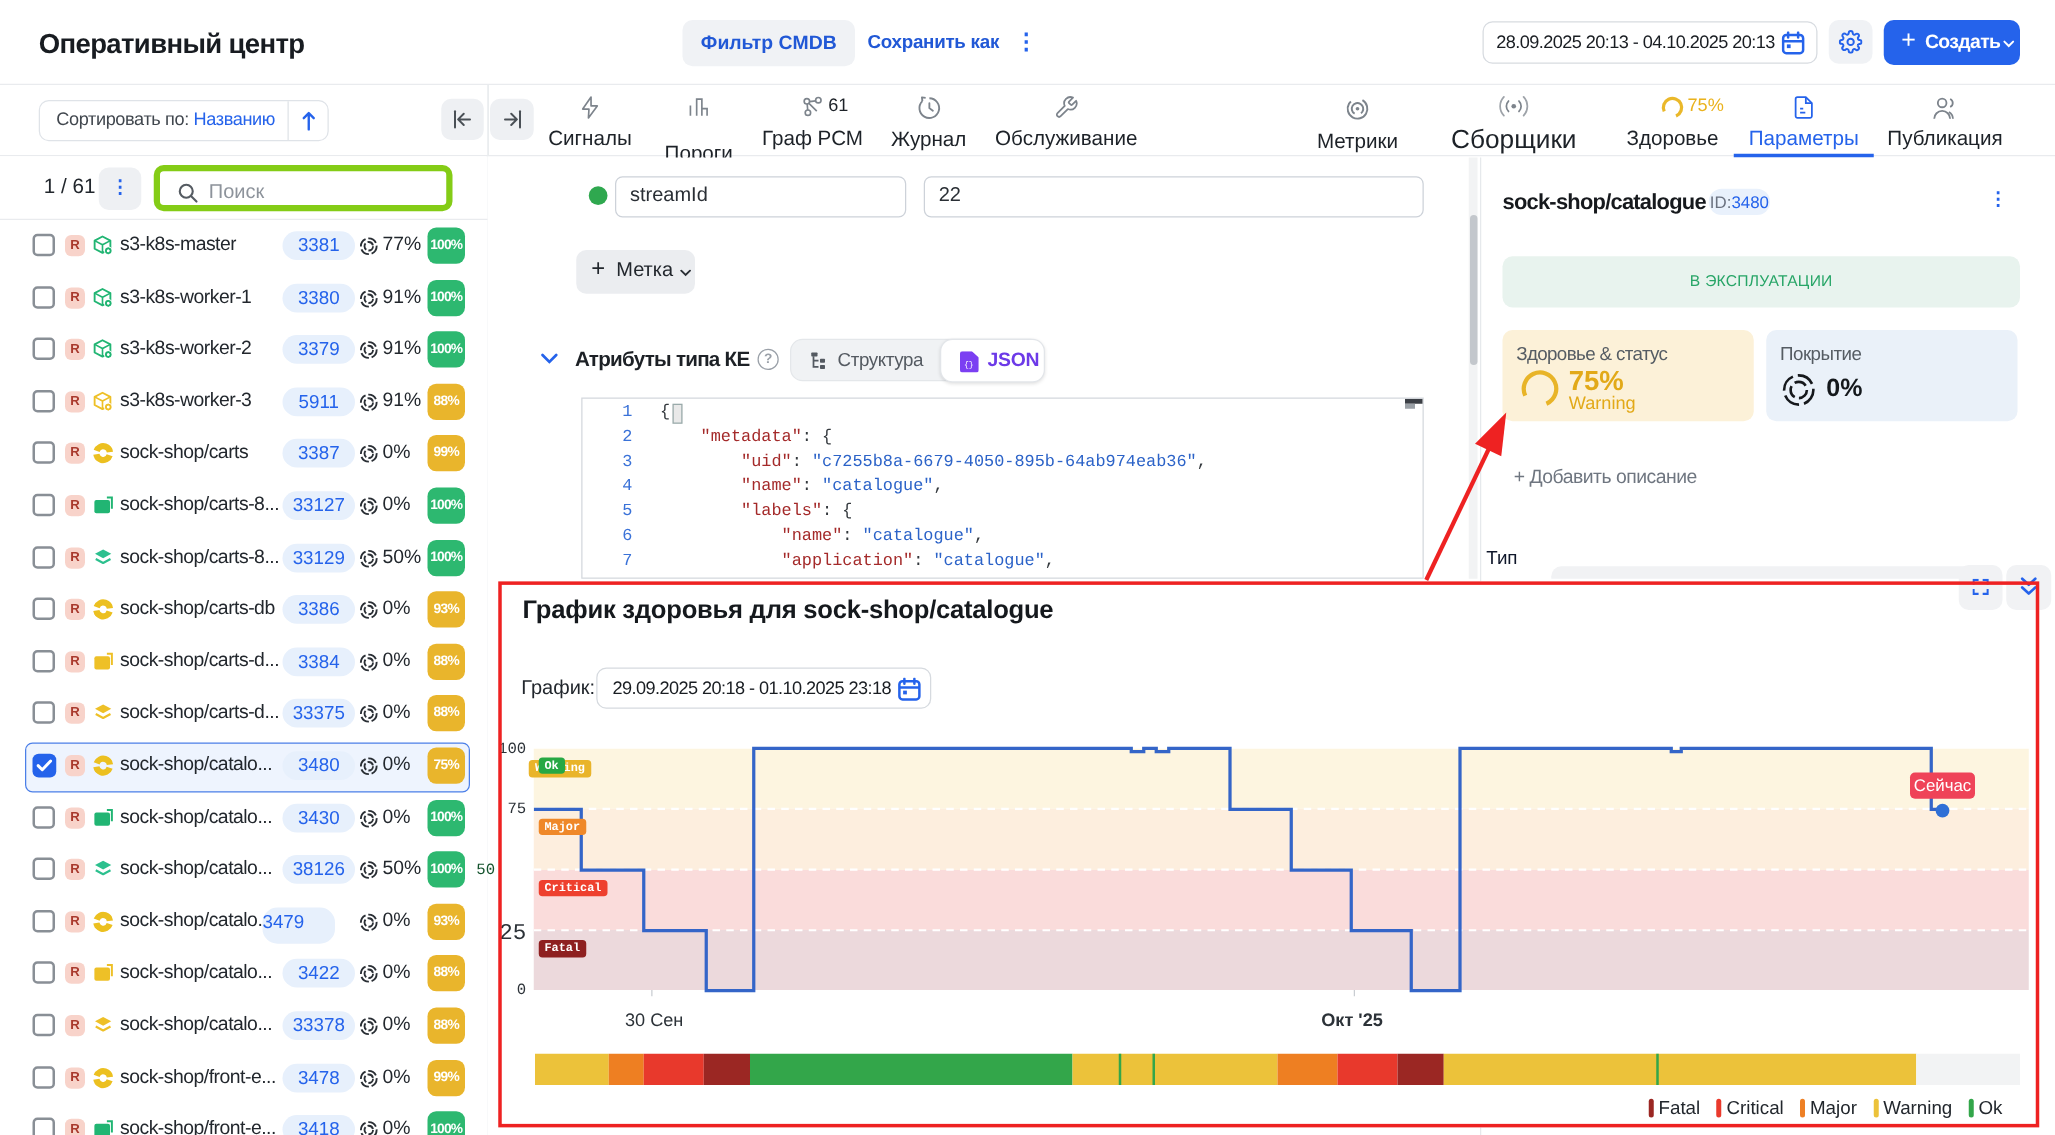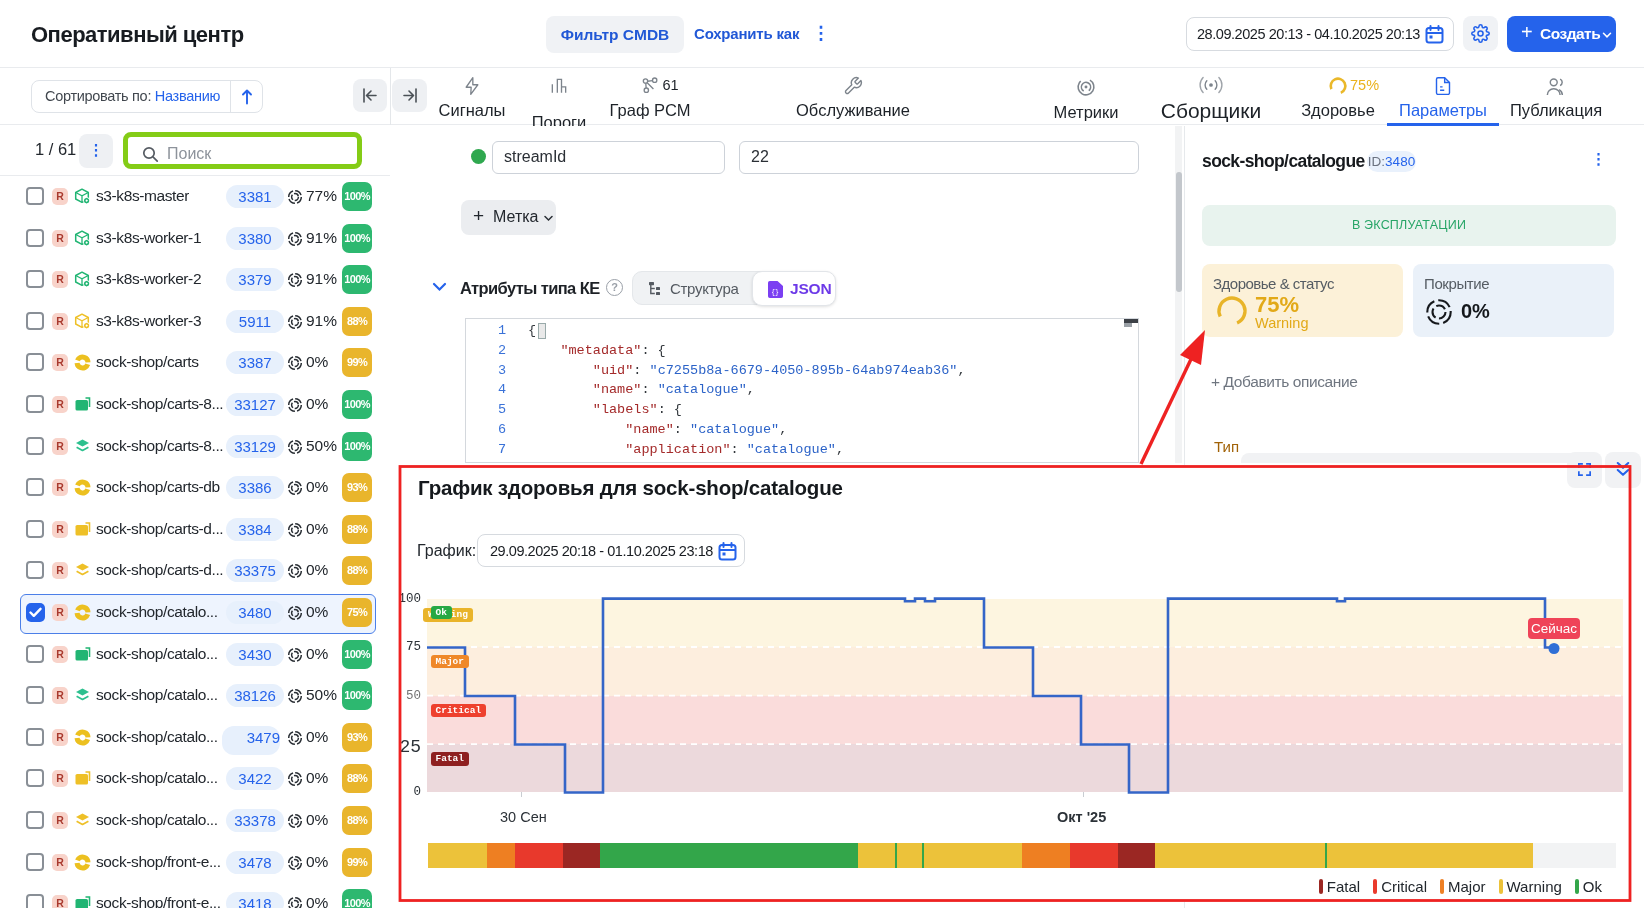--- a/index.html
+++ b/index.html
@@ -353,21 +353,21 @@
 <div class="abs" style="left:0;top:540.8000000000001px;width:390px;height:42px">
 <div class="abs" style="left:26px;top:11px;width:18px;height:18px;border:2px solid #898f96;border-radius:4px"></div>
 <div class="abs" style="left:52px;top:12px;width:16px;height:17px;background:#f8d3ca;border-radius:5px;text-align:center;line-height:17px;font-size:10.5px;font-weight:bold;color:#a93a2e">R</div>
 <div class="abs" style="left:74px;top:12px">
         <svg width="17" height="17" viewBox="0 0 17 17">
           <circle cx="8.5" cy="8.5" r="5.5" fill="none" stroke="#ecc020" stroke-width="5" stroke-dasharray="14.5 2.8" transform="rotate(18 8.5 8.5)"></circle>
           <path d="M13 2.6l2.4 2-3 .6zM4 14.6l-2.5-2 3.1-.6z" fill="#ecc020"></path>
         </svg>
       </div>
 <div class="abs" style="left:96px;top:11px;font-size:15.5px;letter-spacing:-.4px;color:#22272d;white-space:nowrap;max-width:127px;overflow:hidden">sock-shop/catalo...</div>
-<div class="abs" style="left:222px;top:9px;width:58px;height:29px;background:#e7f0fc;border-radius:12px;text-align:right;line-height:23px;font-size:15px;color:#2563eb">3479</div>
+<div class="abs" style="left:210px;top:9px;width:58px;height:29px;background:#e7f0fc;border-radius:12px;text-align:left;line-height:23px;font-size:15px;color:#2563eb">3479</div>
 <div class="abs" style="left:287px;top:12px">
         <svg width="16" height="16" viewBox="0 0 16 16" style="margin-top:1px">
           <circle cx="8" cy="8" r="6.3" fill="none" stroke="#2a2f35" stroke-width="1.5" stroke-dasharray="7.5 2.2"></circle>
           <circle cx="8" cy="8" r="3.4" fill="none" stroke="#2a2f35" stroke-width="1.5" stroke-dasharray="5.5 1.8"></circle>
         </svg>
       </div>
 <div class="abs" style="left:306px;top:11px;font-size:15.5px;color:#22272d">0%</div>
 <div class="abs" style="left:342px;top:6px;width:30px;height:29px;background:#e9b52c;border-radius:7px;color:#fff;font-size:11px;font-weight:bold;text-align:center;line-height:29px;letter-spacing:-.6px">93%</div>
 </div>
 <div class="abs" style="left:0;top:582.4000000000001px;width:390px;height:42px">
@@ -467,20 +467,25 @@
         </svg></div><div style="font-size:16.5px;color:#1d2228;margin-top:1px">Сигналы</div></div>
     <div class="abs" style="left:108px;top:0;width:120px;height:57px;text-align:center"><div style="display:inline-block;margin-top:8px;position:relative"><svg width="20" height="20" viewBox="0 0 24 24" fill="none" stroke="#7d848c" stroke-width="1.6">
           <path d="M4 20V10M10 20V4h5v16M20 20v-7h-5"></path>
         </svg></div><div style="font-size:16.5px;color:#1d2228;margin-top:13px">Пороги</div></div>
     <div class="abs" style="left:199px;top:0;width:120px;height:57px;text-align:center"><div style="display:inline-block;margin-top:8px;position:relative"><svg width="21" height="20" viewBox="0 0 24 24" fill="none" stroke="#7d848c" stroke-width="1.6">
           <circle cx="6" cy="6" r="2.6"></circle>
           <circle cx="17" cy="5" r="2.6"></circle>
           <circle cx="7" cy="17" r="2.6"></circle>
           <path d="M8 8l7.5 7.5M8.5 6.3L14.5 5.6M6.3 8.6L6.8 14.4"></path>
         </svg><span class="abs" style="left:23px;top:1px;font-size:14.5px;color:#1d2228">61</span></div><div style="font-size:16.5px;color:#1d2228;margin-top:1px">Граф РСМ</div></div>
+    <div class="abs" style="left:292px;top:0;width:120px;height:57px;text-align:center"><div style="display:inline-block;margin-top:8px;position:relative"><svg width="21" height="21" viewBox="0 0 24 24" fill="none" stroke="#7d848c" stroke-width="1.7">
+          <path d="M12 3a9 9 0 1 1-6.4 2.6"></path>
+          <path d="M5.6 5.6l-.4-3.4 3.4.4" stroke-linejoin="round"></path>
+          <path d="M12 7.5v4.5l3.2 2.4" stroke-linecap="round"></path>
+        </svg></div><div style="font-size:16.5px;color:#1d2228;margin-top:1px">Журнал</div></div>
     <div class="abs" style="left:387px;top:0;width:150px;height:57px;text-align:center"><div style="display:inline-block;margin-top:8px;position:relative"><svg width="20" height="20" viewBox="0 0 24 24" fill="none" stroke="#7d848c" stroke-width="1.7">
           <path d="M14.7 6.3a1 1 0 0 0 0 1.4l1.6 1.6a1 1 0 0 0 1.4 0l3.77-3.77a6 6 0 0 1-7.94 7.94l-6.91 6.91a2.12 2.12 0 0 1-3-3l6.91-6.91a6 6 0 0 1 7.94-7.94l-3.76 3.76z" stroke-linejoin="round"></path>
         </svg></div><div style="font-size:16.5px;color:#1d2228;margin-top:1px">Обслуживание</div></div>
     <div class="abs" style="left:635px;top:0;width:120px;height:57px;text-align:center"><div style="display:inline-block;margin-top:8px;position:relative"><svg width="22" height="22" viewBox="0 0 24 24" fill="none" stroke="#7d848c" stroke-width="1.7">
           <circle cx="12" cy="12" r="8.6" stroke-dasharray="43 12" transform="rotate(-60 12 12)"></circle>
           <circle cx="12" cy="12" r="5" stroke-dasharray="25 7" transform="rotate(120 12 12)"></circle>
           <circle cx="12" cy="12" r="1.6" fill="#7d848c" stroke="none"></circle>
         </svg></div><div style="font-size:16.5px;color:#1d2228;margin-top:1px">Метрики</div></div>
     <div class="abs" style="left:735px;top:0;width:170px;height:57px;text-align:center"><div style="display:inline-block;margin-top:8px;position:relative"><svg width="26" height="18" viewBox="0 0 28 18" fill="none" stroke="#7d848c" stroke-width="1.5">
           <circle cx="14" cy="9" r="2" fill="#7d848c" stroke="none"></circle>
@@ -579,21 +584,21 @@
   </div>
   <div class="abs" style="left:228px;top:138px;width:201px;height:73px;background:#eaf1f9;border-radius:8px">
     <div class="abs" style="left:11px;top:11px;font-size:15px;letter-spacing:-.4px;color:#555c63">Покрытие</div>
     <svg class="abs" style="left:11px;top:33px" width="30" height="30" viewBox="0 0 30 30" fill="none">
         <circle cx="15" cy="15" r="11.7" stroke="#16191d" stroke-width="2.1" stroke-dasharray="14 4"></circle>
         <circle cx="15" cy="15" r="6.5" stroke="#16191d" stroke-width="2.1" stroke-dasharray="10 3.5"></circle>
       </svg>
     <div class="abs" style="left:48px;top:36px;font-size:20px;font-weight:bold;color:#14181c">0%</div>
   </div>
   <div class="abs" style="left:26px;top:247px;font-size:15.5px;letter-spacing:-.4px;color:#6f7680">+ Добавить описание</div>
-  <div class="abs" style="left:29px;top:312px;font-size:15px;color:#a16207">Тип</div>
+  <div class="abs" style="left:4px;top:312px;font-size:15px;color:#0f172a">Тип</div>
   <div class="abs" style="left:56px;top:327px;width:360px;height:10px;background:#f1f2f4;border-radius:8px 8px 0 0"></div>
 </div>
 
 <div class="abs" style="left:1567px;top:452px;width:35px;height:36px;background:#f1f2f4;border-radius:8px;z-index:11">
  <svg class="abs" style="left:11px;top:11px" width="13" height="13" viewBox="0 0 16 16" fill="none" stroke="#2563eb" stroke-width="2.2">
       <path d="M6 1H1v5M10 1h5v5M6 15H1v-5M10 15h5v-5"></path>
     </svg>
 </div>
 <div class="abs" style="left:1605px;top:452px;width:36px;height:36px;background:#f1f2f4;border-radius:8px;z-index:11">
  <svg class="abs" style="left:11px;top:9px" width="14" height="18" viewBox="0 0 16 20" fill="none" stroke="#2563eb" stroke-width="2.4">
@@ -609,21 +614,21 @@
   <div class="abs" style="left:12px;top:8px;font-size:14.5px;letter-spacing:-.45px;white-space:nowrap;color:#191d22">29.09.2025 20:18 - 01.10.2025 23:18</div>
   <svg class="abs" style="left:240px;top:7px" width="19" height="19" viewBox="0 0 19 19">
         <rect x="1.5" y="3" width="16" height="14.5" rx="2.5" fill="none" stroke="#2563eb" stroke-width="2"></rect>
         <path d="M1.5 8h16" stroke="#2563eb" stroke-width="2"></path>
         <path d="M5.5 1v4M13.5 1v4" stroke="#2563eb" stroke-width="2" stroke-linecap="round"></path>
         <rect x="4.5" y="10.5" width="3" height="3" fill="#2563eb"></rect>
       </svg>
 </div>
 <div class="abs mono" style="left:381px;top:591.6px;width:40px;text-align:right;font-size:12.5px;color:#2b3137">100</div>
 <div class="abs mono" style="left:381px;top:640px;width:40px;text-align:right;font-size:12.5px;color:#2b3137">75</div>
-<div class="abs mono" style="left:381px;top:688.6px;width:40px;text-align:right;font-size:12.5px;color:#737373">50</div>
+<div class="abs mono" style="left:381px;top:688.6px;width:40px;font-size:12.5px;color:#14532d">50</div>
 <div class="abs mono" style="left:381px;top:737.2px;width:40px;text-align:right;font-size:18px;color:#2b3137">25</div>
 <div class="abs mono" style="left:381px;top:785.4px;width:40px;text-align:right;font-size:12.5px;color:#2b3137">0</div>
 <div class="abs" style="left:427px;top:598.6px;width:1196px;height:48.4px;background:#fdf5e0"></div>
 <div class="abs" style="left:427px;top:647px;width:1196px;height:48.6px;background:#fdeede"></div>
 <div class="abs" style="left:427px;top:695.6px;width:1196px;height:48.6px;background:#fadcdb"></div>
 <div class="abs" style="left:427px;top:744.2px;width:1196px;height:48.2px;background:#ecd9dc"></div>
 <svg class="abs" style="left:427px;top:598px" width="1196" height="200" viewBox="0 0 1196 200">
       <line x1="0" y1="49" x2="1196" y2="49" stroke="#fff" stroke-width="1.8" stroke-dasharray="6 5"></line>
       <line x1="0" y1="97.6" x2="1196" y2="97.6" stroke="#fff" stroke-width="1.8" stroke-dasharray="6 5"></line>
       <line x1="0" y1="146.2" x2="1196" y2="146.2" stroke="#fff" stroke-width="1.8" stroke-dasharray="6 5"></line>

